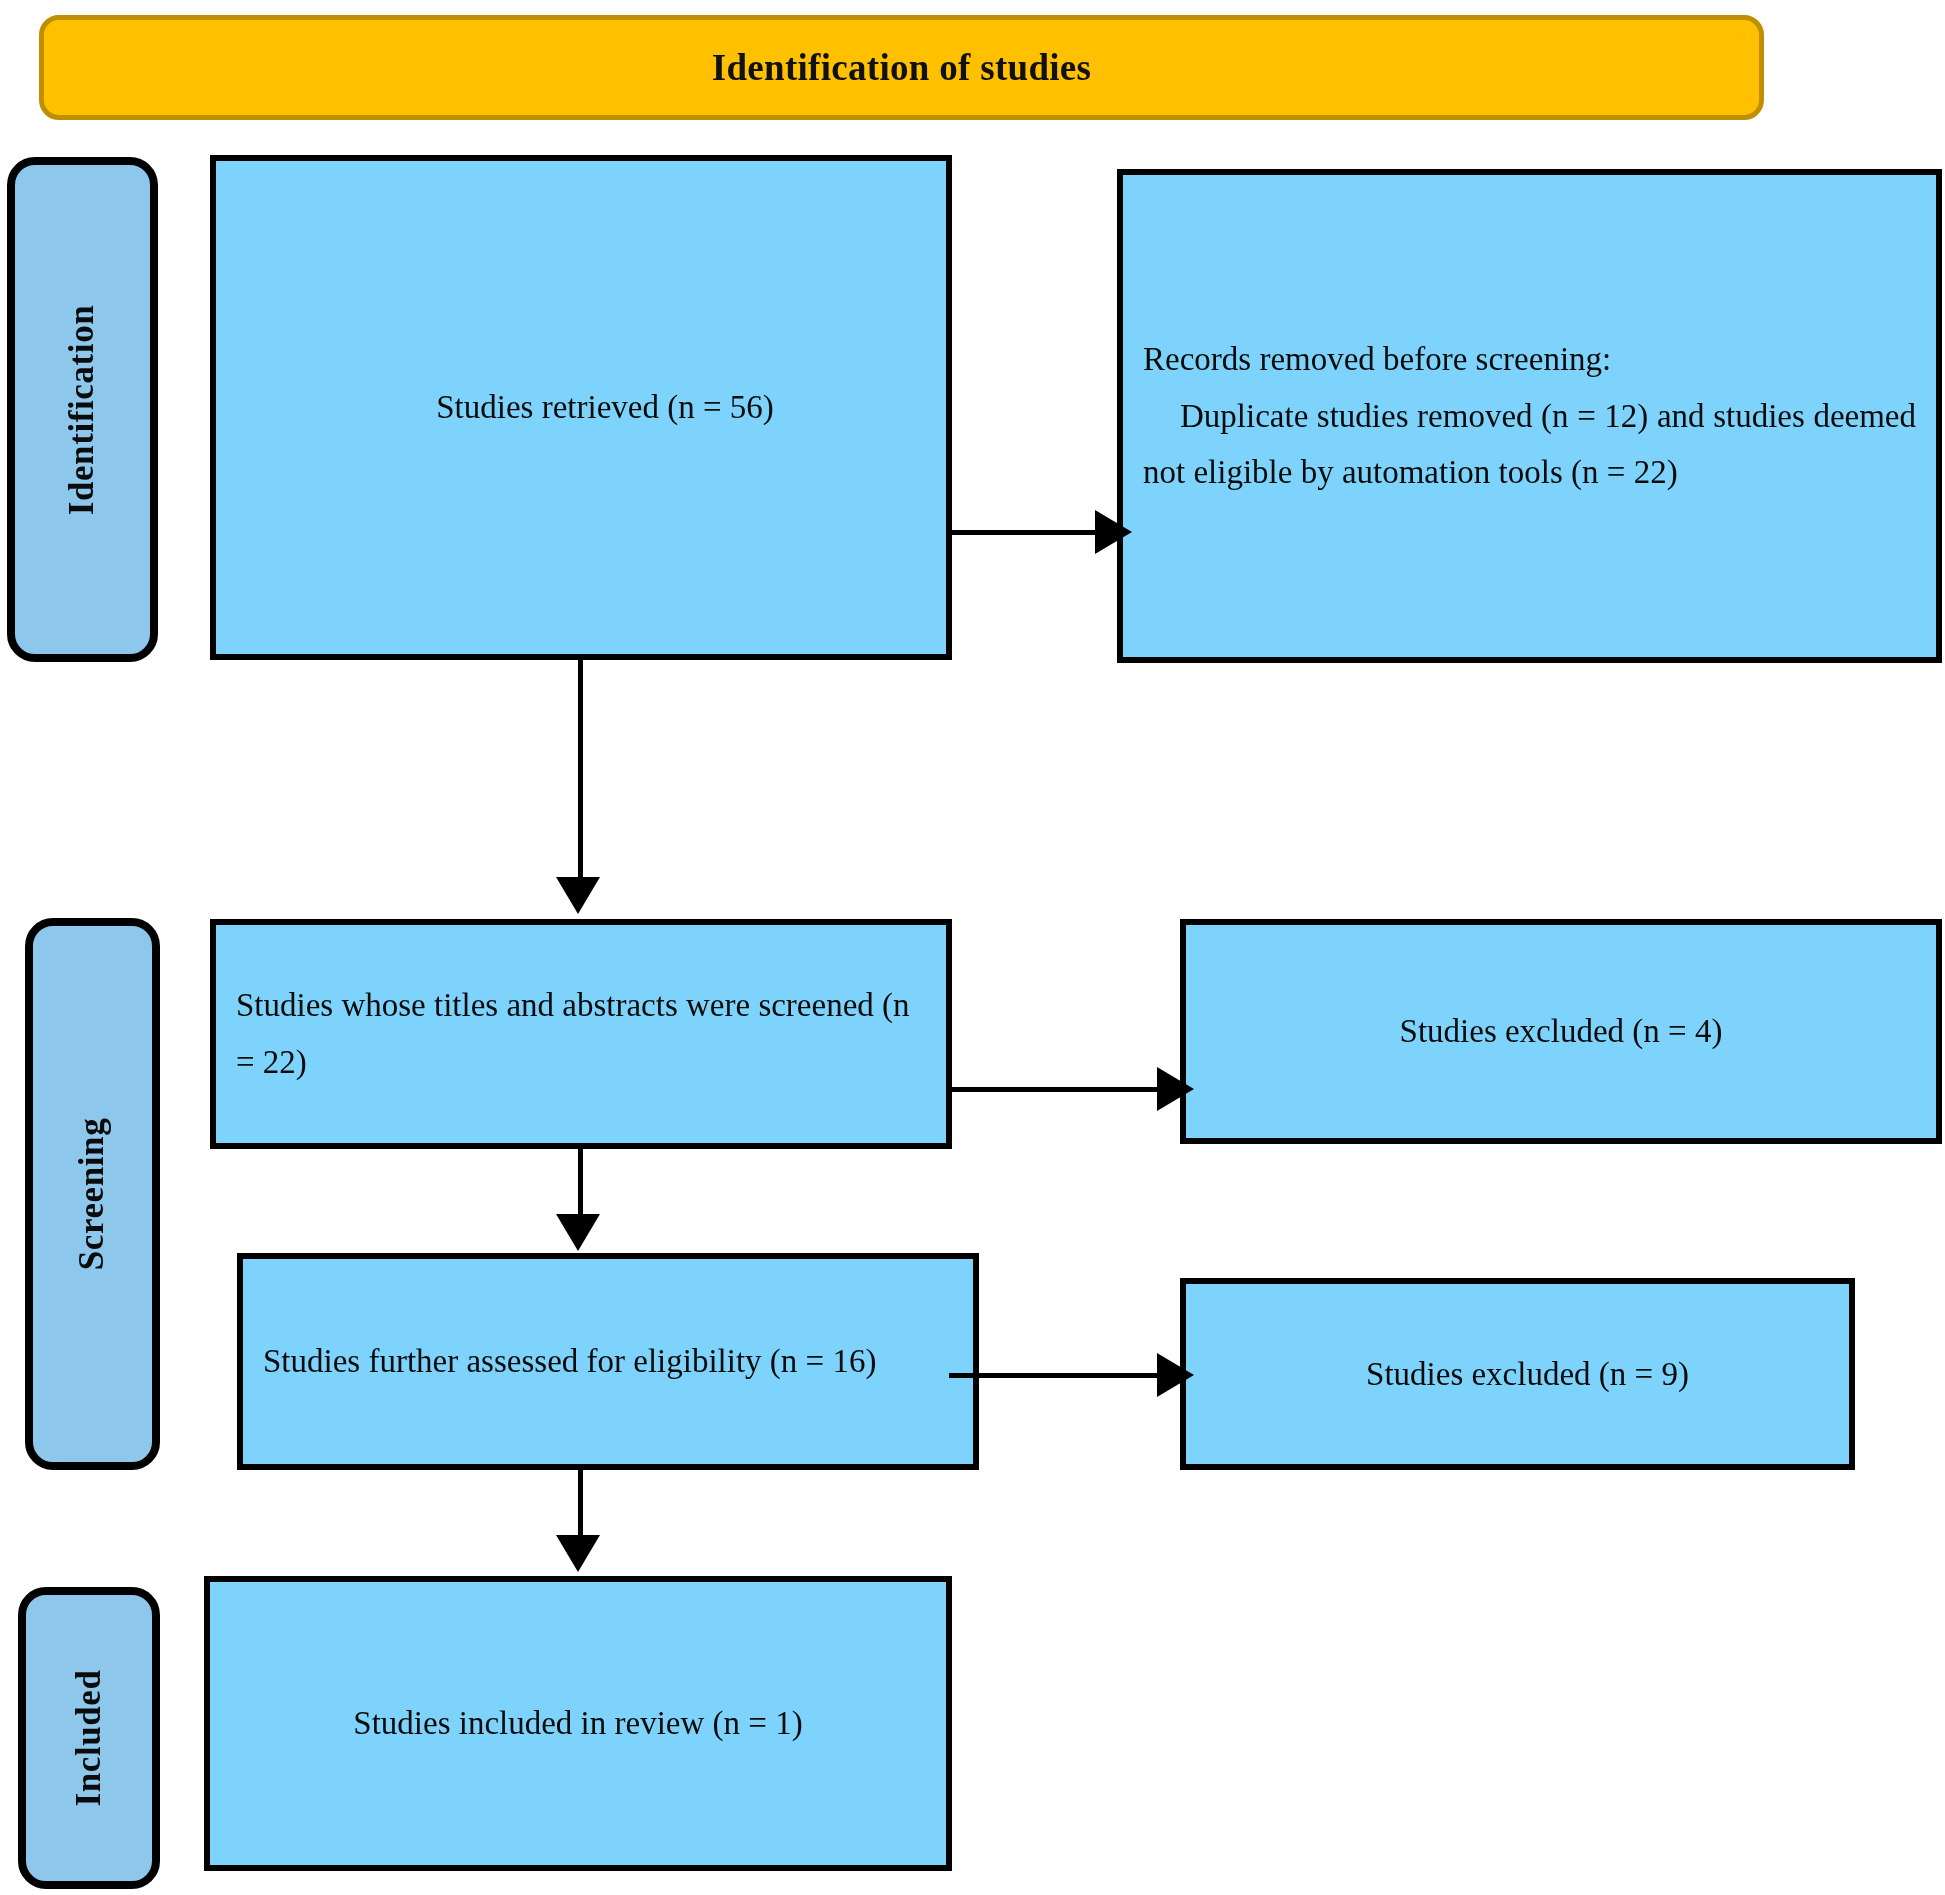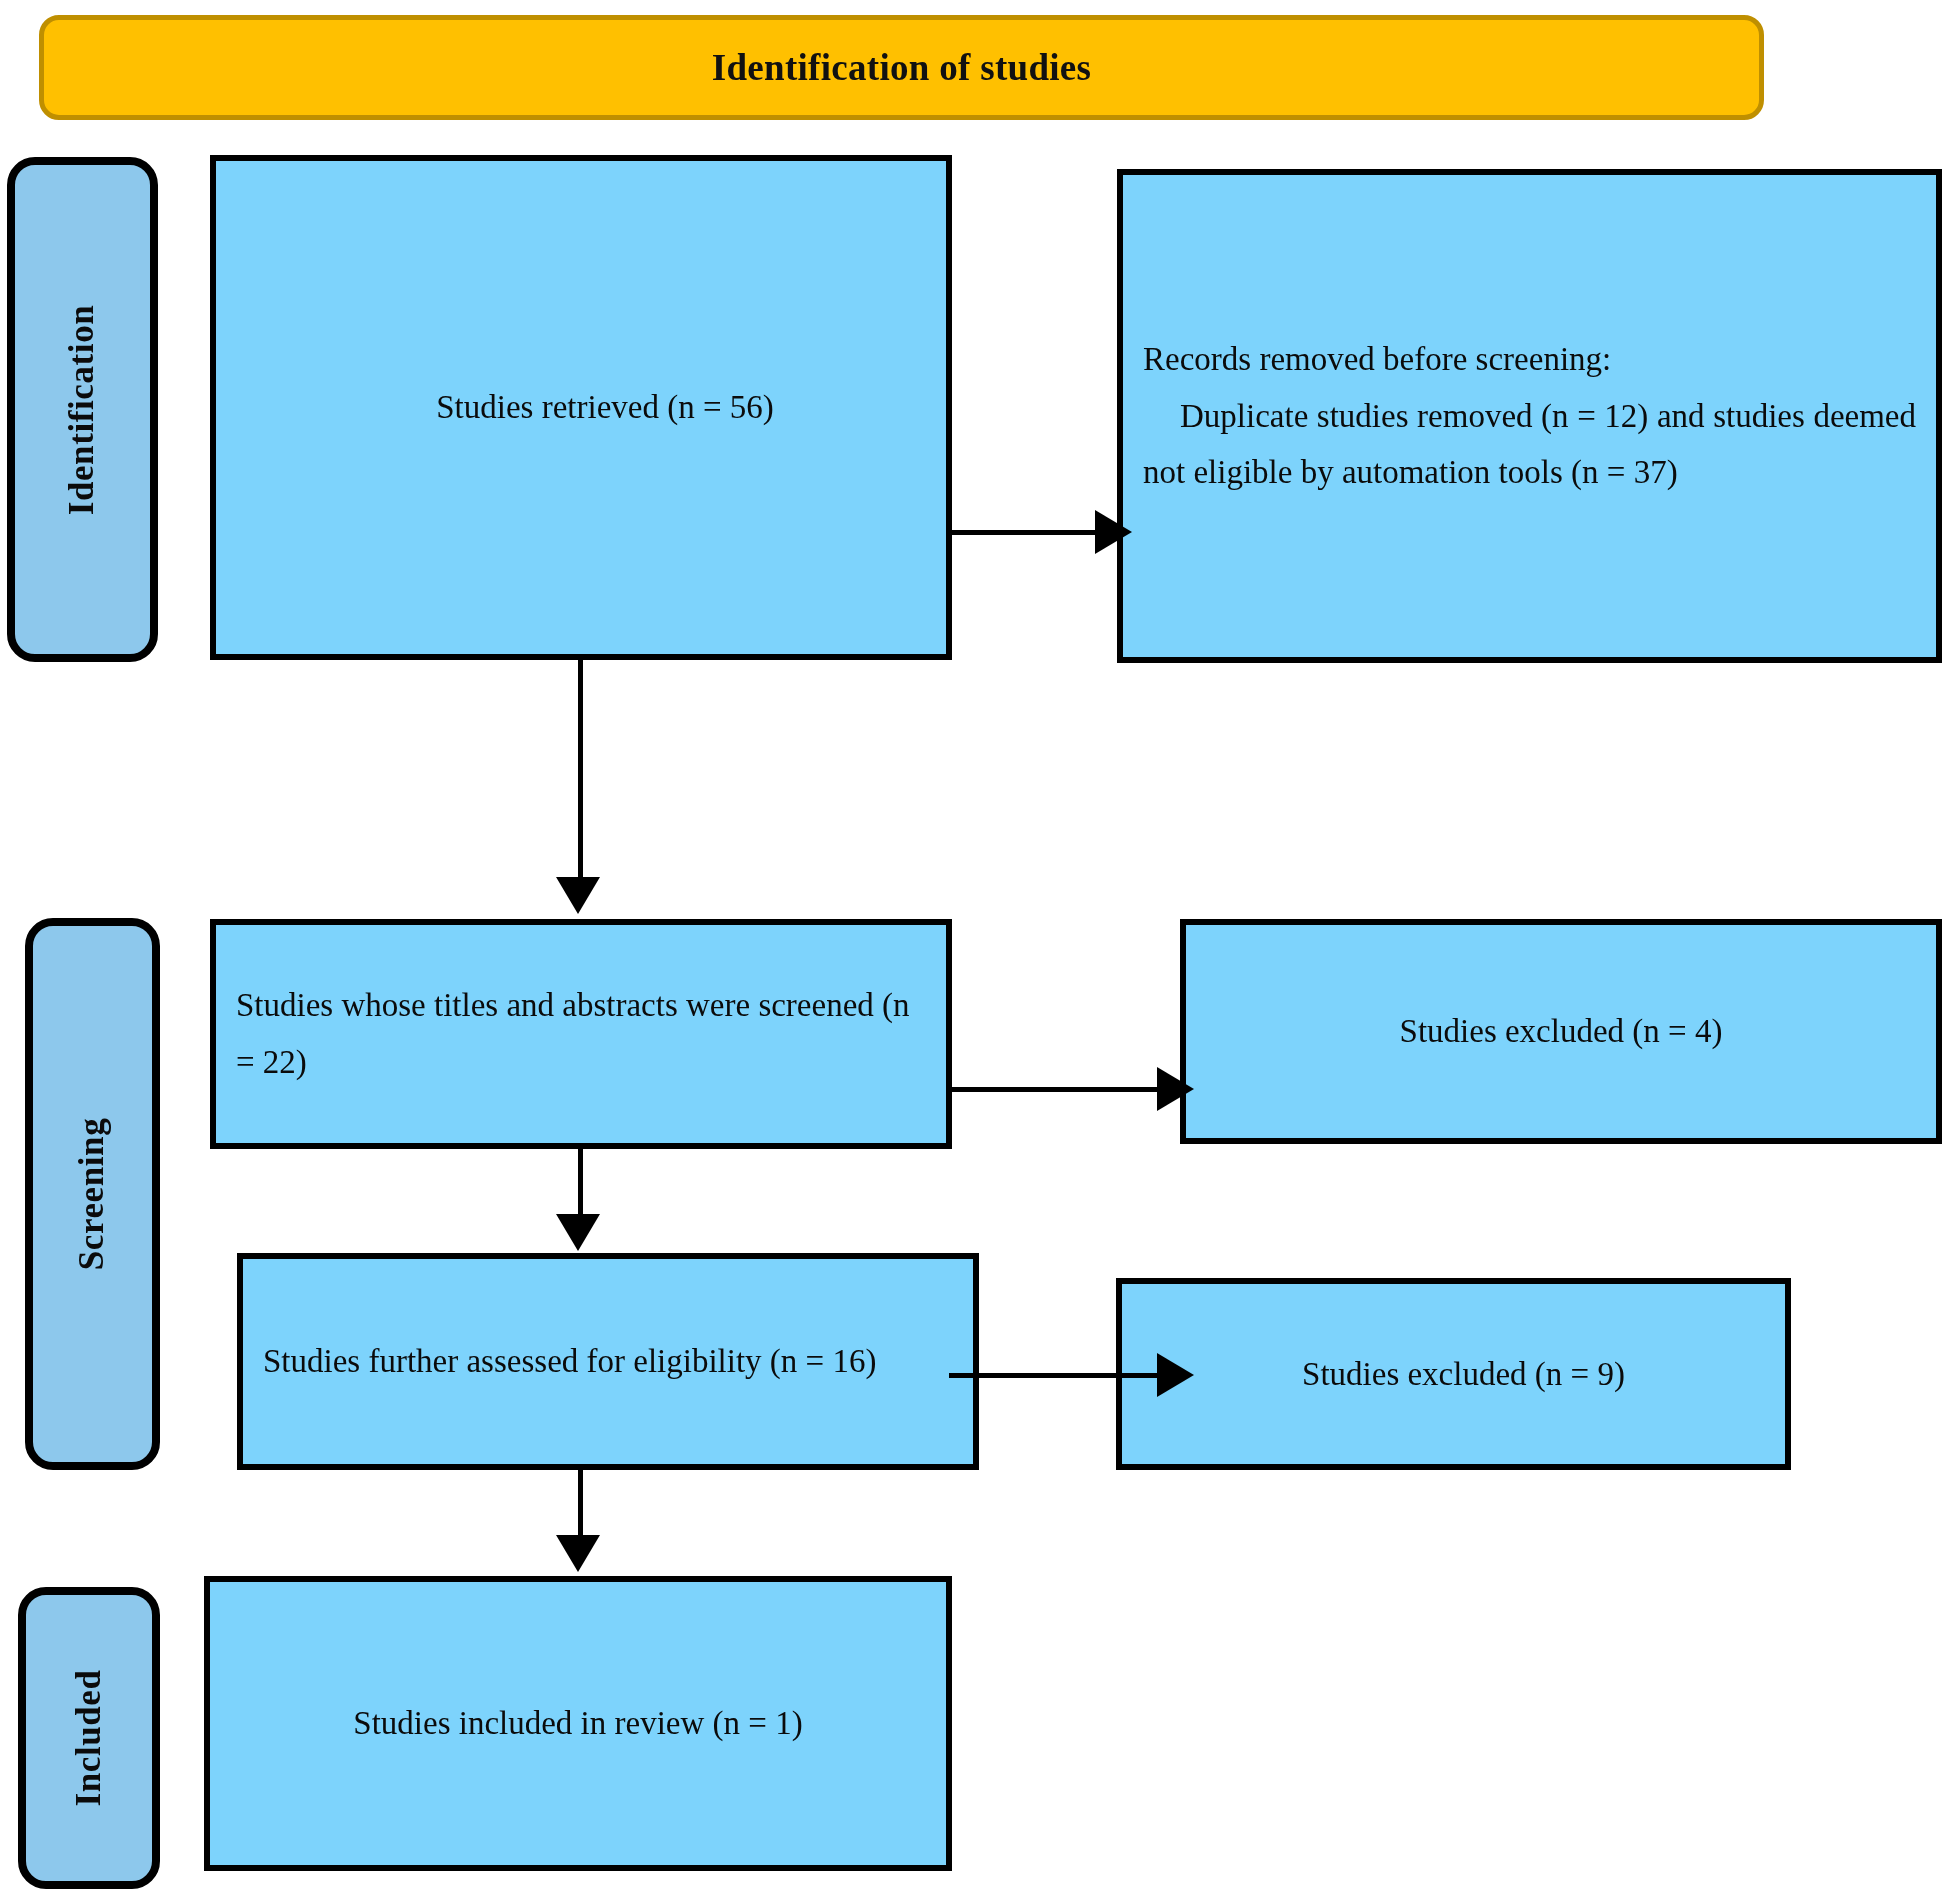--- a/index.html
+++ b/index.html
@@ -84,21 +84,21 @@
   .t-center { text-align: center; }
   .t-just   { text-align: justify; text-align-last: left; hyphens: none; }
   .t-left   { text-align: left; }
   .indent   { display: block; }
 
   #box-retrieved   { left: 210px;  top: 155px;  width: 742px; height: 505px; padding-left: 48px; }
   #box-removed     { left: 1117px; top: 169px;  width: 825px; height: 494px; }
   #box-screened    { left: 210px;  top: 919px; width: 742px; height: 230px; }
   #box-excluded-6  { left: 1180px; top: 919px; width: 762px; height: 225px; }
   #box-assessed    { left: 210px;  top: 1253px; width: 742px; height: 217px; margin-left: 27px; }
-  #box-excluded-9  { left: 1116px; top: 1278px; width: 675px; height: 192px; padding-left: 20px; }
+  #box-excluded-9  { left: 1180px; top: 1278px; width: 675px; height: 192px; padding-left: 20px; }
   #box-included    { left: 204px;  top: 1576px; width: 748px; height: 295px; }
 
   
   .conn { position: absolute; background: #000000; }
   .vline { width: 5.3px; }
   .hline { height: 5.3px; }
 
   .arrow-down {
     position: absolute;
     width: 0; height: 0;
@@ -152,21 +152,21 @@
     <span class="vtext">Included</span>
   </div>
 
   <div class="fbox" id="box-retrieved">
     <div class="btext t-center">Studies retrieved (n = 56)</div>
   </div>
 
   <div class="fbox" id="box-removed">
     <div class="btext t-left">
       <span class="indent">Records removed before screening:</span>
-      <span class="t-just" style="display:block; text-indent:37px;">Duplicate studies removed (n = 12) and studies deemed not eligible by automation tools (n = 37)</span>
+      <span class="t-just" style="display:block; text-indent:37px;">Duplicate studies removed (n = 12) and studies deemed not eligible by automation tools (n = 22)</span>
     </div>
   </div>
 
   <div class="fbox" id="box-screened">
     <div class="btext t-left">Studies whose titles and abstracts were screened (n = 22)</div>
   </div>
 
   <div class="fbox" id="box-excluded-6">
     <div class="btext t-center">Studies excluded (n = 4)</div>
   </div>

